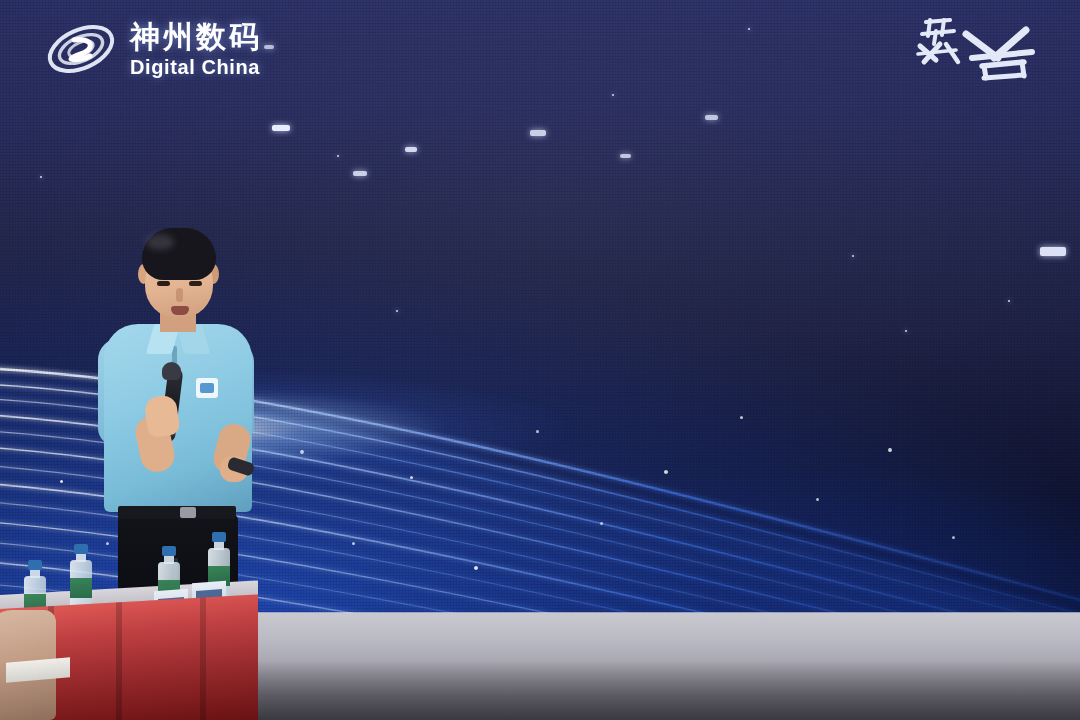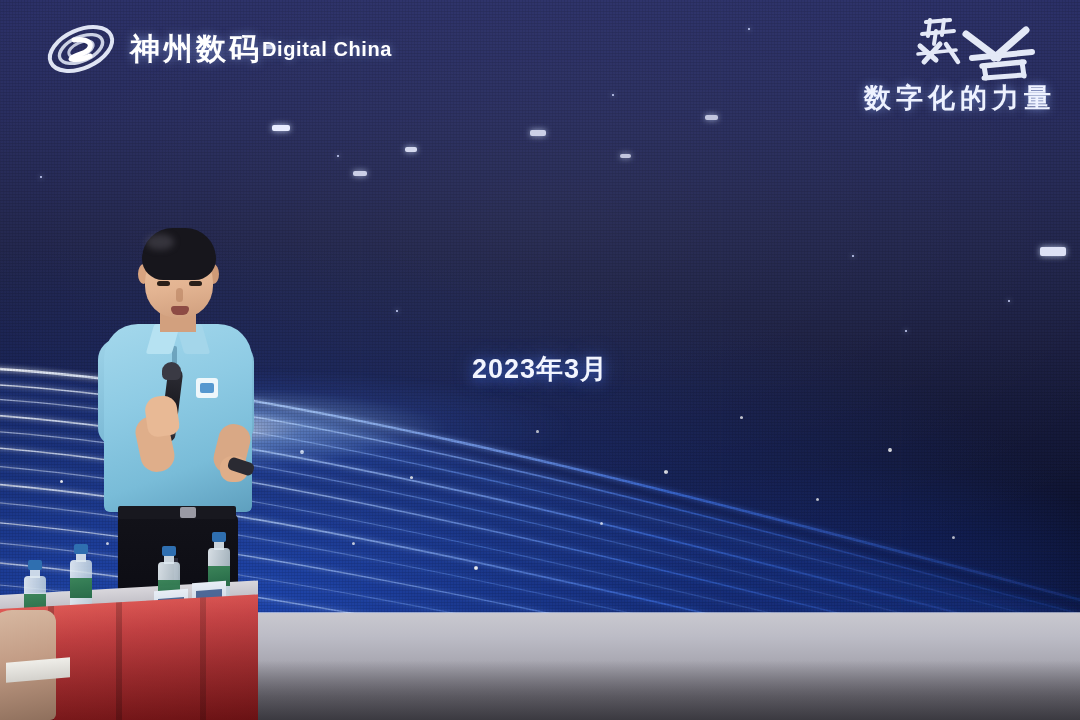--- a/index.html
+++ b/index.html
@@ -56,21 +56,21 @@
     filter:blur(2px);pointer-events:none;
   }
 
   
   .streak{position:absolute;background:#e8ecff;border-radius:2px;box-shadow:0 0 6px rgba(210,225,255,.85);}
   .spark{position:absolute;width:2px;height:2px;border-radius:50%;background:#cfd9ff;box-shadow:0 0 5px rgba(200,215,255,.9);}
 
   
   .dc-logo{position:absolute;left:44px;top:18px;display:flex;align-items:center;gap:12px;}
   .dc-mark{width:74px;height:62px;flex:none;}
-  .dc-text{display:flex;flex-direction:row;line-height:1;}
+  .dc-text{display:flex;flex-direction:column;line-height:1;}
   .dc-cn{
     font-size:30px;font-weight:700;color:#fff;letter-spacing:3px;
     text-shadow:0 0 10px rgba(160,190,255,.55);
   }
   .dc-en{
     font-size:20px;font-weight:700;color:#fff;letter-spacing:.6px;margin-top:5px;
     text-shadow:0 0 8px rgba(160,190,255,.45);
   }
 
   
@@ -336,24 +336,22 @@
 
         <path d="M60 20 L92 44" stroke-width="7"></path>
         <path d="M120 16 L88 44" stroke-width="7"></path>
         <path d="M66 44 L126 38" stroke-width="6"></path>
         <path d="M76 52 L118 48" stroke-width="5.5"></path>
         <path d="M78 52 L80 64" stroke-width="5"></path>
         <path d="M116 48 L118 62" stroke-width="5"></path>
         <path d="M78 64 L118 61" stroke-width="5"></path>
       </g>
     </svg>
-    <div class="event-sub">数字化的力量</div>
   </div>
 
-  <div class="slide-date">2023年3月</div>
 
   <div class="floor-edge"></div>
   <div class="floor"></div>
   <div class="floor-shadow"></div>
 
   <div class="speaker">
     <div class="sp-pants"></div>
     <div class="sp-pants-split"></div>
     <div class="sp-sleeve-l"></div>
     <div class="sp-sleeve-r"></div>

